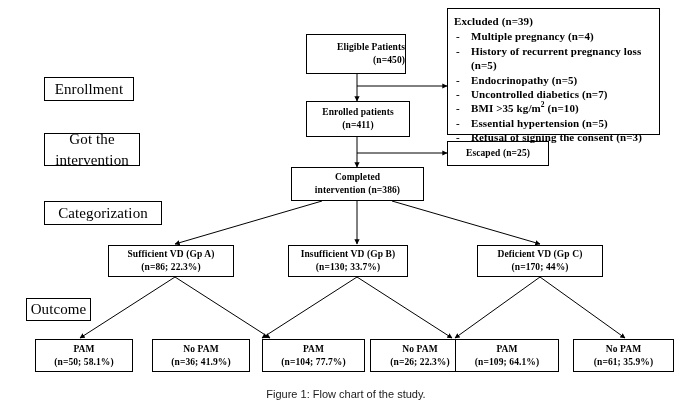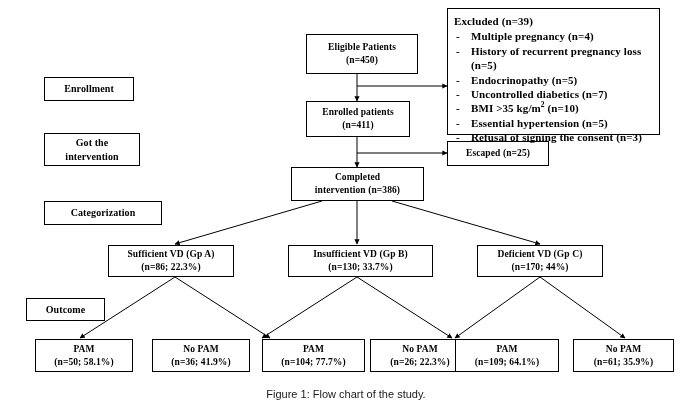--- a/index.html
+++ b/index.html
@@ -32,22 +32,22 @@
     font-weight: bold;
     font-size: 9.5px;
     line-height: 1.35;
     letter-spacing: 0.1px;
     z-index: 3;
   }
   .box .ln { display: block; white-space: nowrap; }
 
   
   .stage {
-    font-weight: bold;
-    font-size: 10px;
+    font-weight: normal;
+    font-size: 15px;
   }
 
   
   .flowbox { font-weight: bold; font-size: 9.5px; }
 
   
   #excluded-box {
     display: block;
     text-align: left;
     padding: 5px 6px 4px 6px;
@@ -148,25 +148,25 @@
 
   <div class="box stage" style="left:44px; top:201px; width:118px; height:24px;">
     <span class="ln">Categorization</span>
   </div>
 
   <div class="box stage" style="left:44px; top:133px; width:96px; height:33px;">
     <span class="ln">Got the</span>
     <span class="ln">intervention</span>
   </div>
 
-  <div class="box stage" style="left:26px; top:298px; width:79px; height:23px;">
+  <div class="box stage" style="left:26px; top:298px; width:65px; height:23px;">
     <span class="ln">Outcome</span>
   </div>
 
-  <div class="box flowbox" style="left:306px; top:34px; width:112px; height:40px;">
+  <div class="box flowbox" style="left:306px; top:34px; width:100px; height:40px;align-items:flex-end;">
     <span class="ln">Eligible Patients</span>
     <span class="ln">(n=450)</span>
   </div>
 
   <div class="box flowbox" style="left:306px; top:101px; width:104px; height:36px;">
     <span class="ln">Enrolled patients</span>
     <span class="ln">(n=411)</span>
   </div>
 
   <div class="box flowbox" style="left:447px; top:141px; width:102px; height:25px;">
@@ -209,21 +209,21 @@
         <span>Refusal of signing the consent (n=3)</span>
       </li>
     </ul>
   </div>
 
   <div class="box flowbox" style="left:108px; top:245px; width:126px; height:32px;">
     <span class="ln">Sufficient VD (Gp A)</span>
     <span class="ln">(n=86; 22.3%)</span>
   </div>
 
-  <div class="box flowbox" style="left:288px; top:245px; width:145px; height:32px;">
+  <div class="box flowbox" style="left:288px; top:245px; width:120px; height:32px;">
     <span class="ln">Insufficient VD (Gp B)</span>
     <span class="ln">(n=130; 33.7%)</span>
   </div>
 
   <div class="box flowbox" style="left:477px; top:245px; width:126px; height:32px;">
     <span class="ln">Deficient VD (Gp C)</span>
     <span class="ln">(n=170; 44%)</span>
   </div>
 
   <div class="box flowbox" style="left:35px; top:339px; width:98px; height:33px;">

